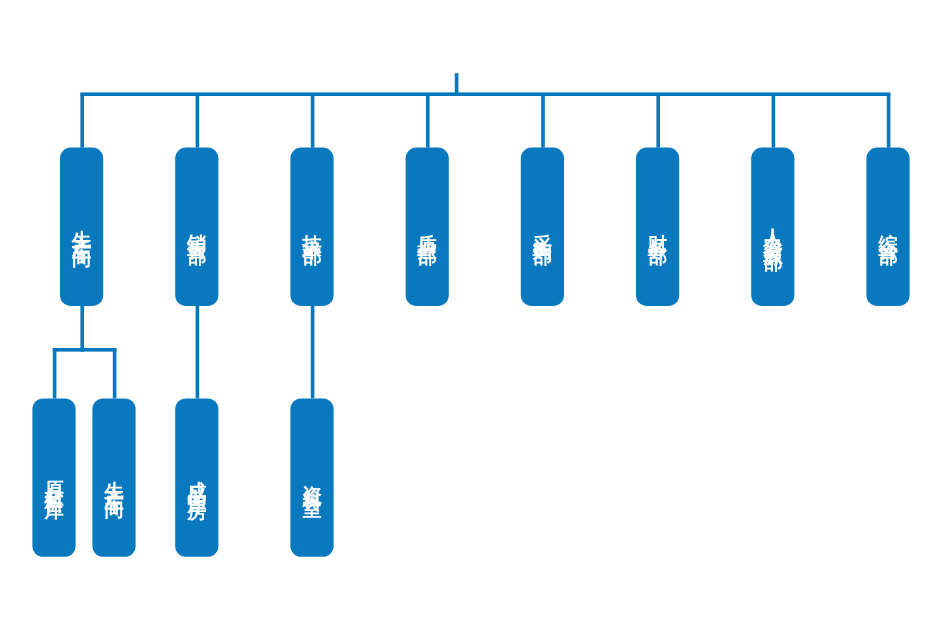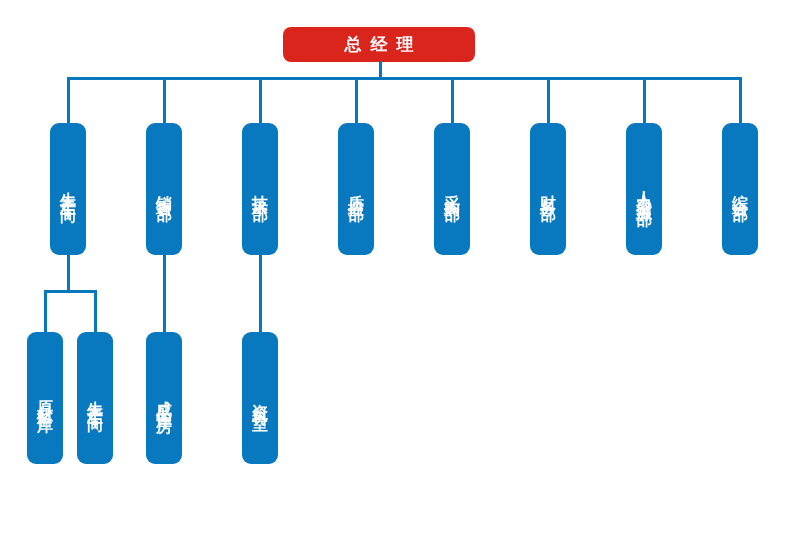--- a/index.html
+++ b/index.html
@@ -59,21 +59,20 @@
     letter-spacing: 5px;
     line-height: 1;
     white-space: nowrap;
   }
 </style>
 </head>
 <body>
 
 <div class="canvas">
 
-  <div class="root-node">总经理</div>
 
   <div class="line v" style="left:379px; top:61px; height:19px"></div>
 
   <div class="line h" style="left:66.5px; top:77px; width:675px"></div>
 
   <div class="line v" style="left:66.5px;  top:78px; height:45px"></div>
   <div class="line v" style="left:162.5px; top:78px; height:45px"></div>
   <div class="line v" style="left:258.5px; top:78px; height:45px"></div>
   <div class="line v" style="left:354.5px; top:78px; height:45px"></div>
   <div class="line v" style="left:450.5px; top:78px; height:45px"></div>

